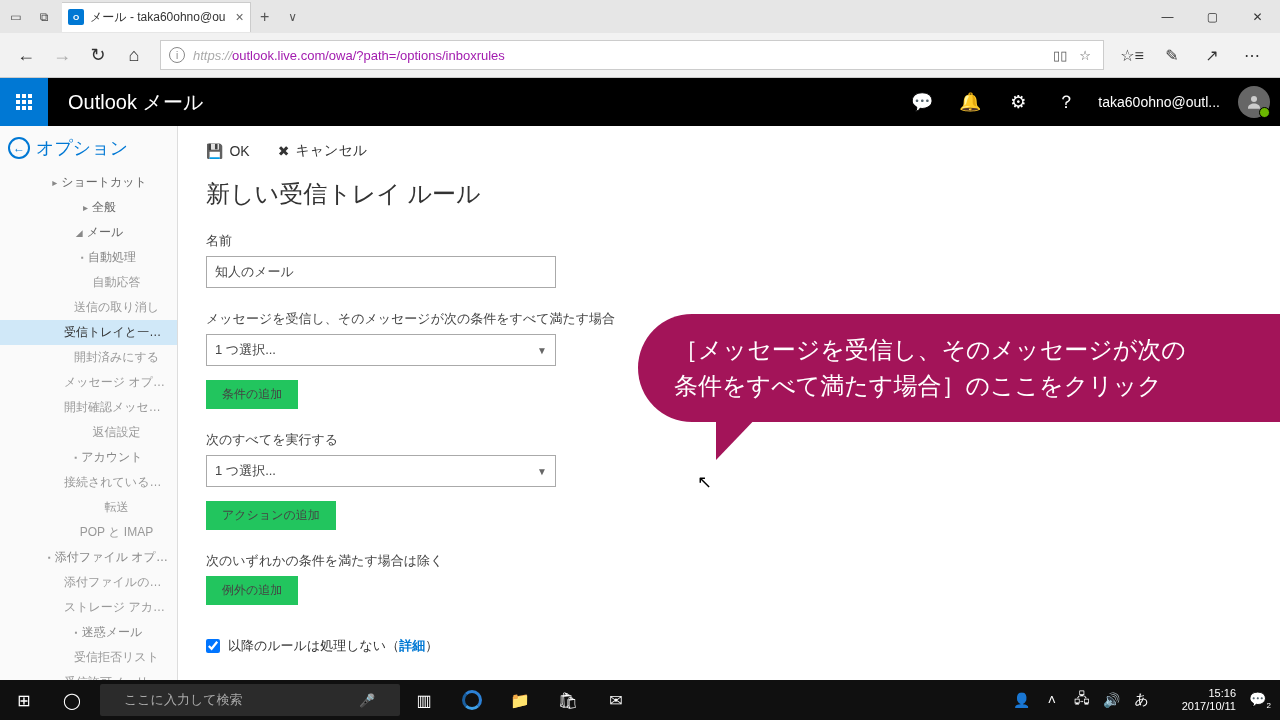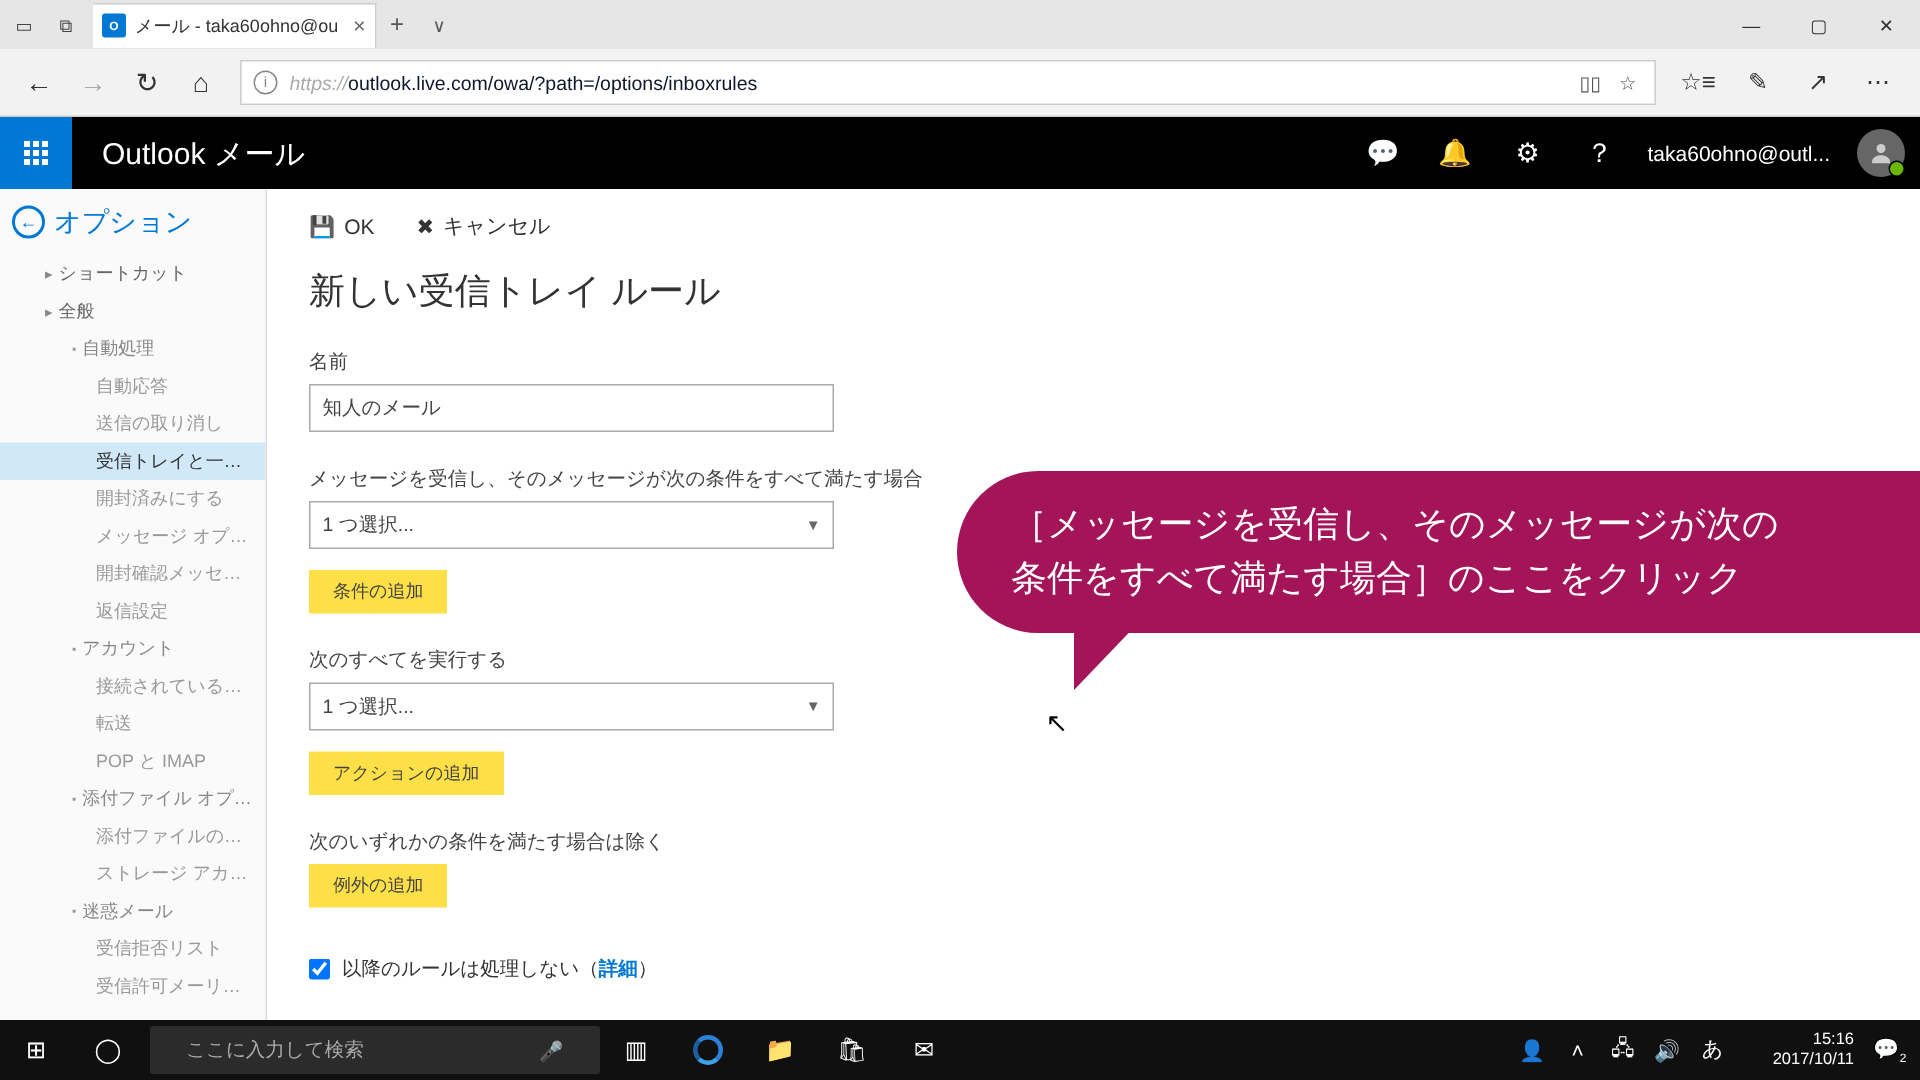--- a/index.html
+++ b/index.html
@@ -35,38 +35,38 @@
 .header-right .hbtn { width: 48px; height: 48px; display: flex; align-items: center; justify-content: center; font-size: 18px; }
 .user-name { font-size: 14px; padding: 0 8px; }
 .avatar { width: 32px; height: 32px; border-radius: 50%; background: #666; margin: 0 10px; display: flex; align-items: center; justify-content: center; position: relative; }
 .avatar::after { content: ""; position: absolute; bottom: 0; right: 0; width: 9px; height: 9px; background: #6bb700; border-radius: 50%; border: 1px solid #000; }
 
 
 .main { display: flex; height: calc(720px - 33px - 45px - 48px - 40px); }
 .sidebar { width: 178px; background: #fafafa; border-right: 1px solid #ddd; overflow: hidden; }
 .side-hdr { display: flex; align-items: center; padding: 10px 8px; color: #0078d4; font-size: 18px; }
 .side-hdr .back-arrow { width: 22px; height: 22px; border: 2px solid #0078d4; border-radius: 50%; display: inline-flex; align-items: center; justify-content: center; margin-right: 6px; font-size: 12px; }
-.side-item { font-size: 12px; color: #777; padding: 4px 8px 4px 38px; white-space: nowrap; overflow: hidden; text-overflow: ellipsis; cursor: pointer; }
+.side-item { font-size: 12px; color: #777; padding: 4px 8px 4px 38px; white-space: nowrap; overflow: hidden; text-overflow: ellipsis; cursor: pointer; text-align: center; }
 .side-item.l1 { padding-left: 30px; color: #666; }
 .side-item.l1::before { content: "▸"; color: #888; font-size: 10px; margin-right: 4px; }
 .side-item.l1.exp::before { content: "◢"; font-size: 9px; }
 .side-item.l2 { padding-left: 48px; color: #888; font-size: 12px;}
 .side-item.l2.sub::before { content: "▪"; color: #999; font-size: 8px; margin-right: 4px; display:inline-block; vertical-align: middle;}
 .side-item.l3 { padding-left: 64px; color: #999; font-size: 12px;}
 .side-item.active { background: #d0e8f8; color: #333; }
 
 .content { flex: 1; padding: 16px 28px; position: relative; }
 .action-row { display: flex; gap: 28px; margin-bottom: 18px; align-items: center;}
 .action-btn { display: flex; align-items: center; gap: 6px; font-size: 14px; color: #333; cursor: pointer; }
 .page-title { font-size: 24px; font-weight: 300; color: #333; margin-bottom: 22px; }
 .label { font-size: 13px; color: #444; margin-bottom: 6px; }
 .text-input { width: 350px; height: 32px; border: 1px solid #aaa; padding: 0 8px; font-size: 13px; color: #444; margin-bottom: 22px; }
 .dropdown { width: 350px; height: 32px; border: 1px solid #aaa; display: flex; align-items: center; justify-content: space-between; padding: 0 8px; font-size: 13px; color: #444; margin-bottom: 14px; cursor: pointer; background:#fff;}
 .dropdown .dd-arrow { font-size: 10px; color: #666; }
-.btn-small { display: inline-block; background: #fde047; padding: 6px 16px; font-size: 12px; color: #444; cursor: pointer; margin-bottom: 22px; }
+.btn-small { display: inline-block; background: #22c55e; padding: 6px 16px; font-size: 12px; color: #444; cursor: pointer; margin-bottom: 22px; }
 .chk-row { display: flex; align-items: center; gap: 8px; font-size: 13px; color: #333; margin-top: 10px;}
 .chk-row input { width: 14px; height: 14px; }
 .chk-row a { color: #0078d4; text-decoration: none; font-weight: bold; }
 
 
 .callout { position: absolute; left: 460px; top: 188px; width: 740px; background: #a31459; color: #fff; border-radius: 60px; padding: 18px 36px; font-size: 24px; line-height: 1.5; }
 .callout .pointer { position: absolute; left: 72px; bottom: -38px; width: 0; height: 0; border-left: 12px solid transparent; border-right: 34px solid transparent; border-top: 48px solid #a31459; transform: skewX(-14deg);}
 
 .cursor { position: absolute; left: 519px; top: 345px; font-size: 18px; pointer-events: none; color:#000;}
 
@@ -102,21 +102,21 @@
 </div>
 
 <div class="toolbar">
   <div class="nav-btn">←</div>
   <div class="nav-btn" style="color:#aaa;">→</div>
   <div class="nav-btn">↻</div>
   <div class="nav-btn">⌂</div>
   <div class="addrbox">
     <span class="info-icon">i</span>
     <span style="color:#aaa;font-style:italic;">https://</span>
-    <span style="color:#0f172a;">outlook.live.com/owa/?path=/options/inboxrules</span>
+    <span style="color:#a21caf;">outlook.live.com/owa/?path=/options/inboxrules</span>
     <div class="addr-icons" style="margin-left:auto;">
       <span>▯▯</span>
       <span>☆</span>
     </div>
   </div>
   <div class="right-tools">
     <div>☆≡</div>
     <div>✎</div>
     <div>↗</div>
     <div>⋯</div>
@@ -155,20 +155,21 @@
 
 <div class="main">
   <div class="sidebar">
     <div class="side-hdr">
       <span class="back-arrow">←</span>
       <span>オプション</span>
     </div>
     <div id="side-list">
         <div class="side-item l1">ショートカット</div>
         <div class="side-item l1">全般</div>
+        <div class="side-item l1 exp">メール</div>
         <div class="side-item l2 sub">自動処理</div>
         <div class="side-item l3">自動応答</div>
         <div class="side-item l3">送信の取り消し</div>
         <div class="side-item l3 active">受信トレイと一括処理ル</div>
         <div class="side-item l3">開封済みにする</div>
         <div class="side-item l3">メッセージ オプション</div>
         <div class="side-item l3">開封確認メッセージ</div>
         <div class="side-item l3">返信設定</div>
         <div class="side-item l2 sub">アカウント</div>
         <div class="side-item l3">接続されているアカウント</div>

